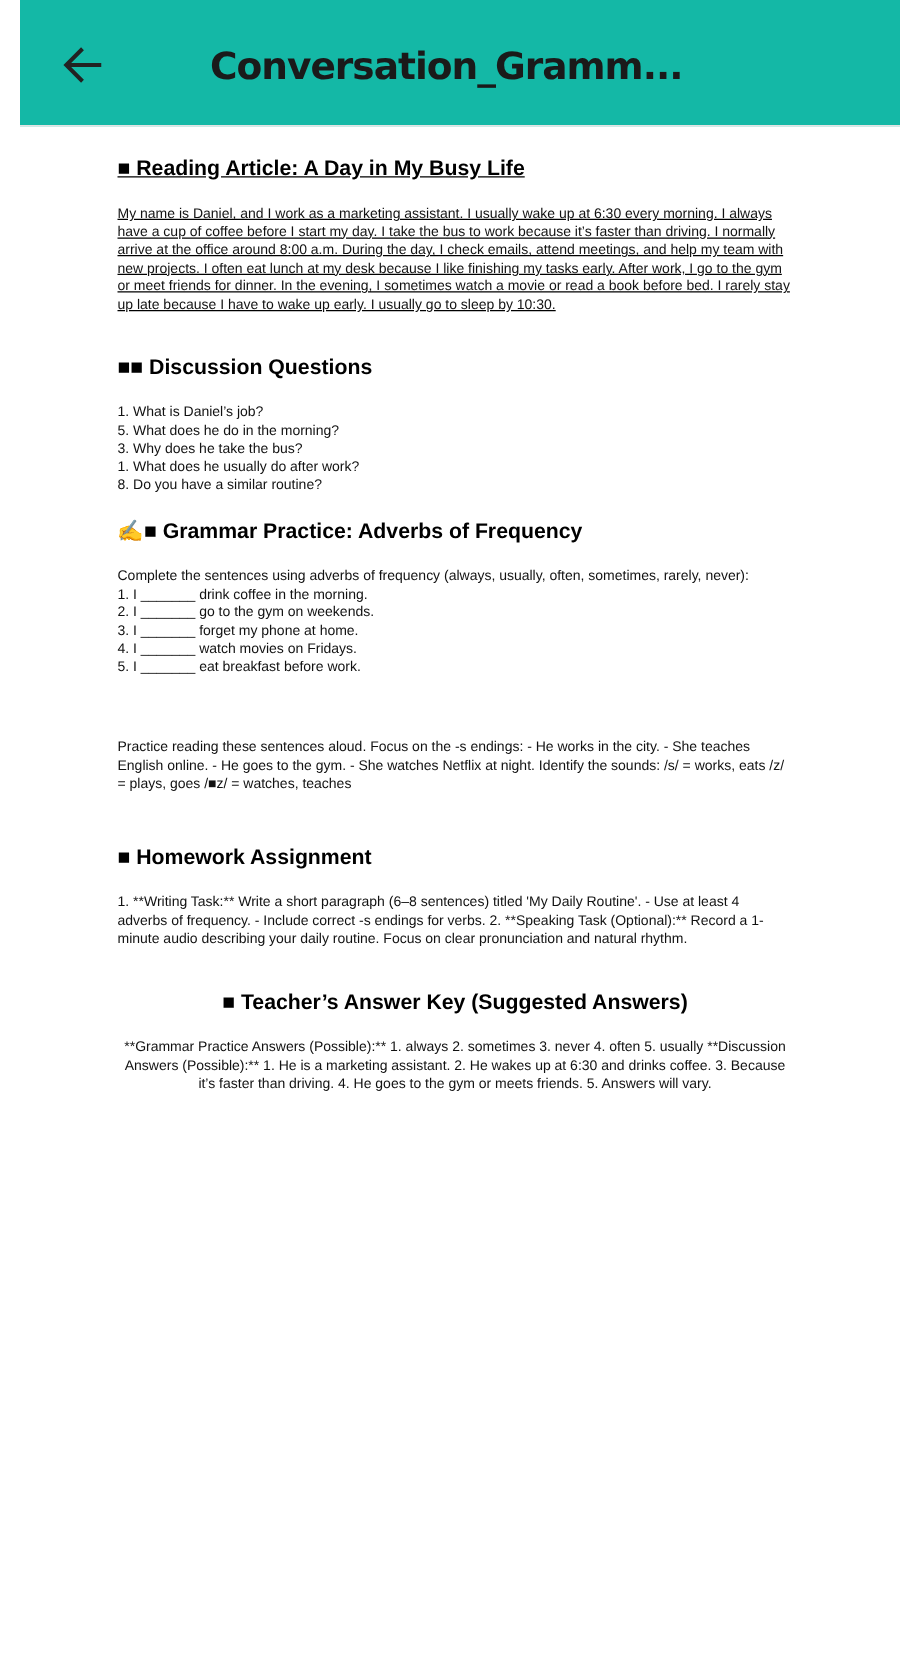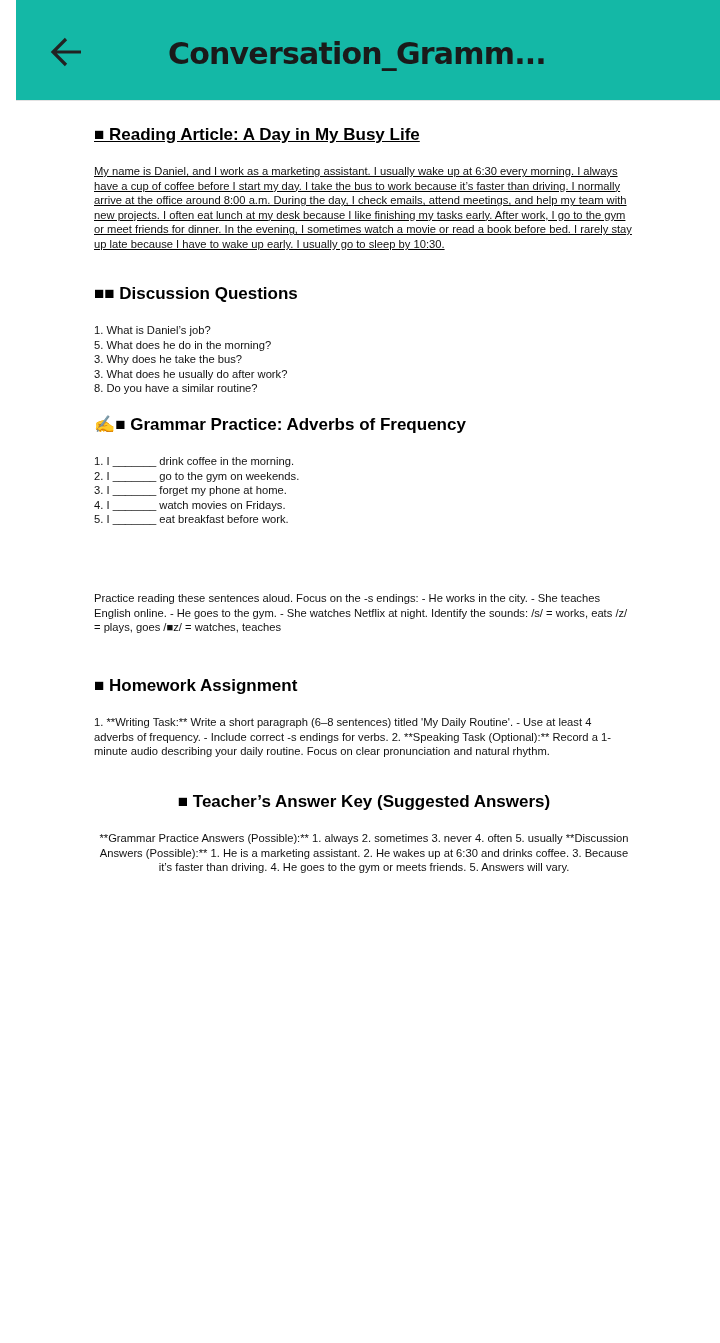--- a/index.html
+++ b/index.html
@@ -63,28 +63,29 @@
       <p>My name is Daniel, and I work as a marketing assistant. I usually wake up at 6:30 every morning. I always have a cup of coffee before I start my day. I take the bus to work because it’s faster than driving. I normally arrive at the office around 8:00 a.m. During the day, I check emails, attend meetings, and help my team with new projects. I often eat lunch at my desk because I like finishing my tasks early. After work, I go to the gym or meet friends for dinner. In the evening, I sometimes watch a movie or read a book before bed. I rarely stay up late because I have to wake up early. I usually go to sleep by 10:30.</p>
     </div>
   </div>
 
   <div class="section" id="s-discussion">
     <div class="section-title">■■ Discussion Questions</div>
     <div class="section-body">
       <p>1. What is Daniel’s job?</p>
       <p>5. What does he do in the morning?</p>
       <p>3. Why does he take the bus?</p>
-      <p>3. What does he usually do after work?</p>
+      <p>1. What does he usually do after work?</p>
       <p>8. Do you have a similar routine?</p>
     </div>
   </div>
 
   <div class="section" id="s-grammar">
     <div class="section-title">✍■ Grammar Practice: Adverbs of Frequency</div>
     <div class="section-body">
+      <p>Complete the sentences using adverbs of frequency (always, usually, often, sometimes, rarely, never):</p>
       <p>1. I _______ drink coffee in the morning.</p>
       <p>2. I _______ go to the gym on weekends.</p>
       <p>3. I _______ forget my phone at home.</p>
       <p>4. I _______ watch movies on Fridays.</p>
       <p>5. I _______ eat breakfast before work.</p>
     </div>
   </div>
 
   <div class="section" id="s-pronunciation">
     <div class="section-body">

